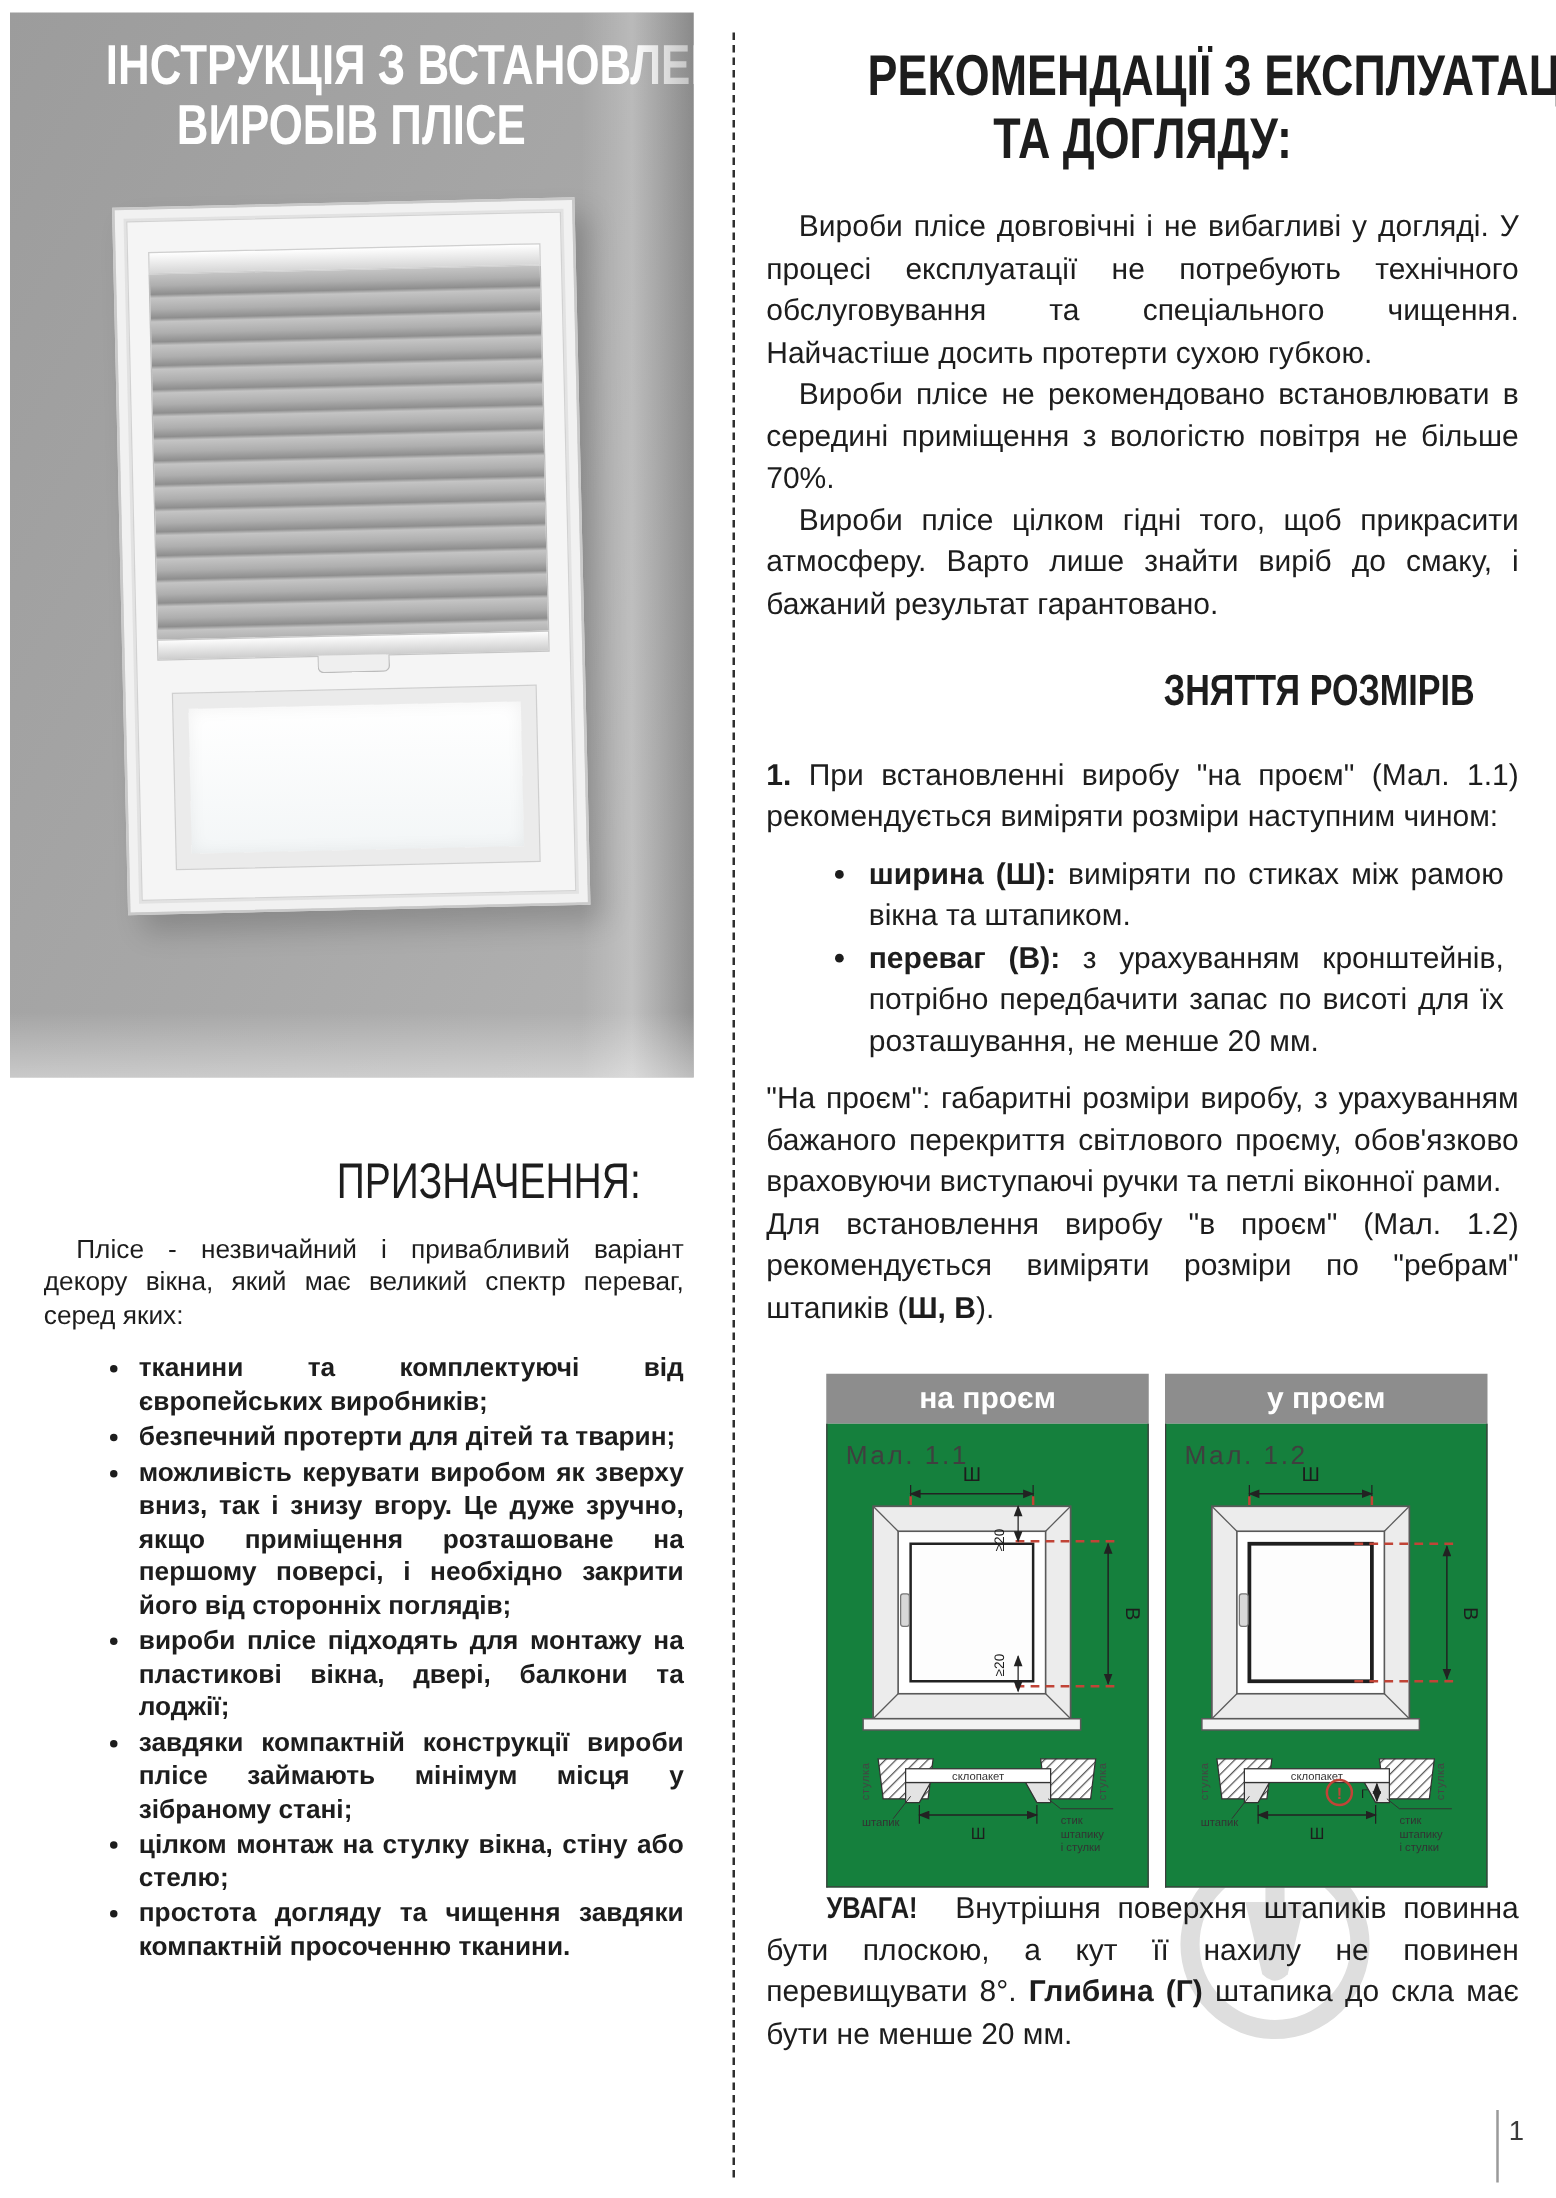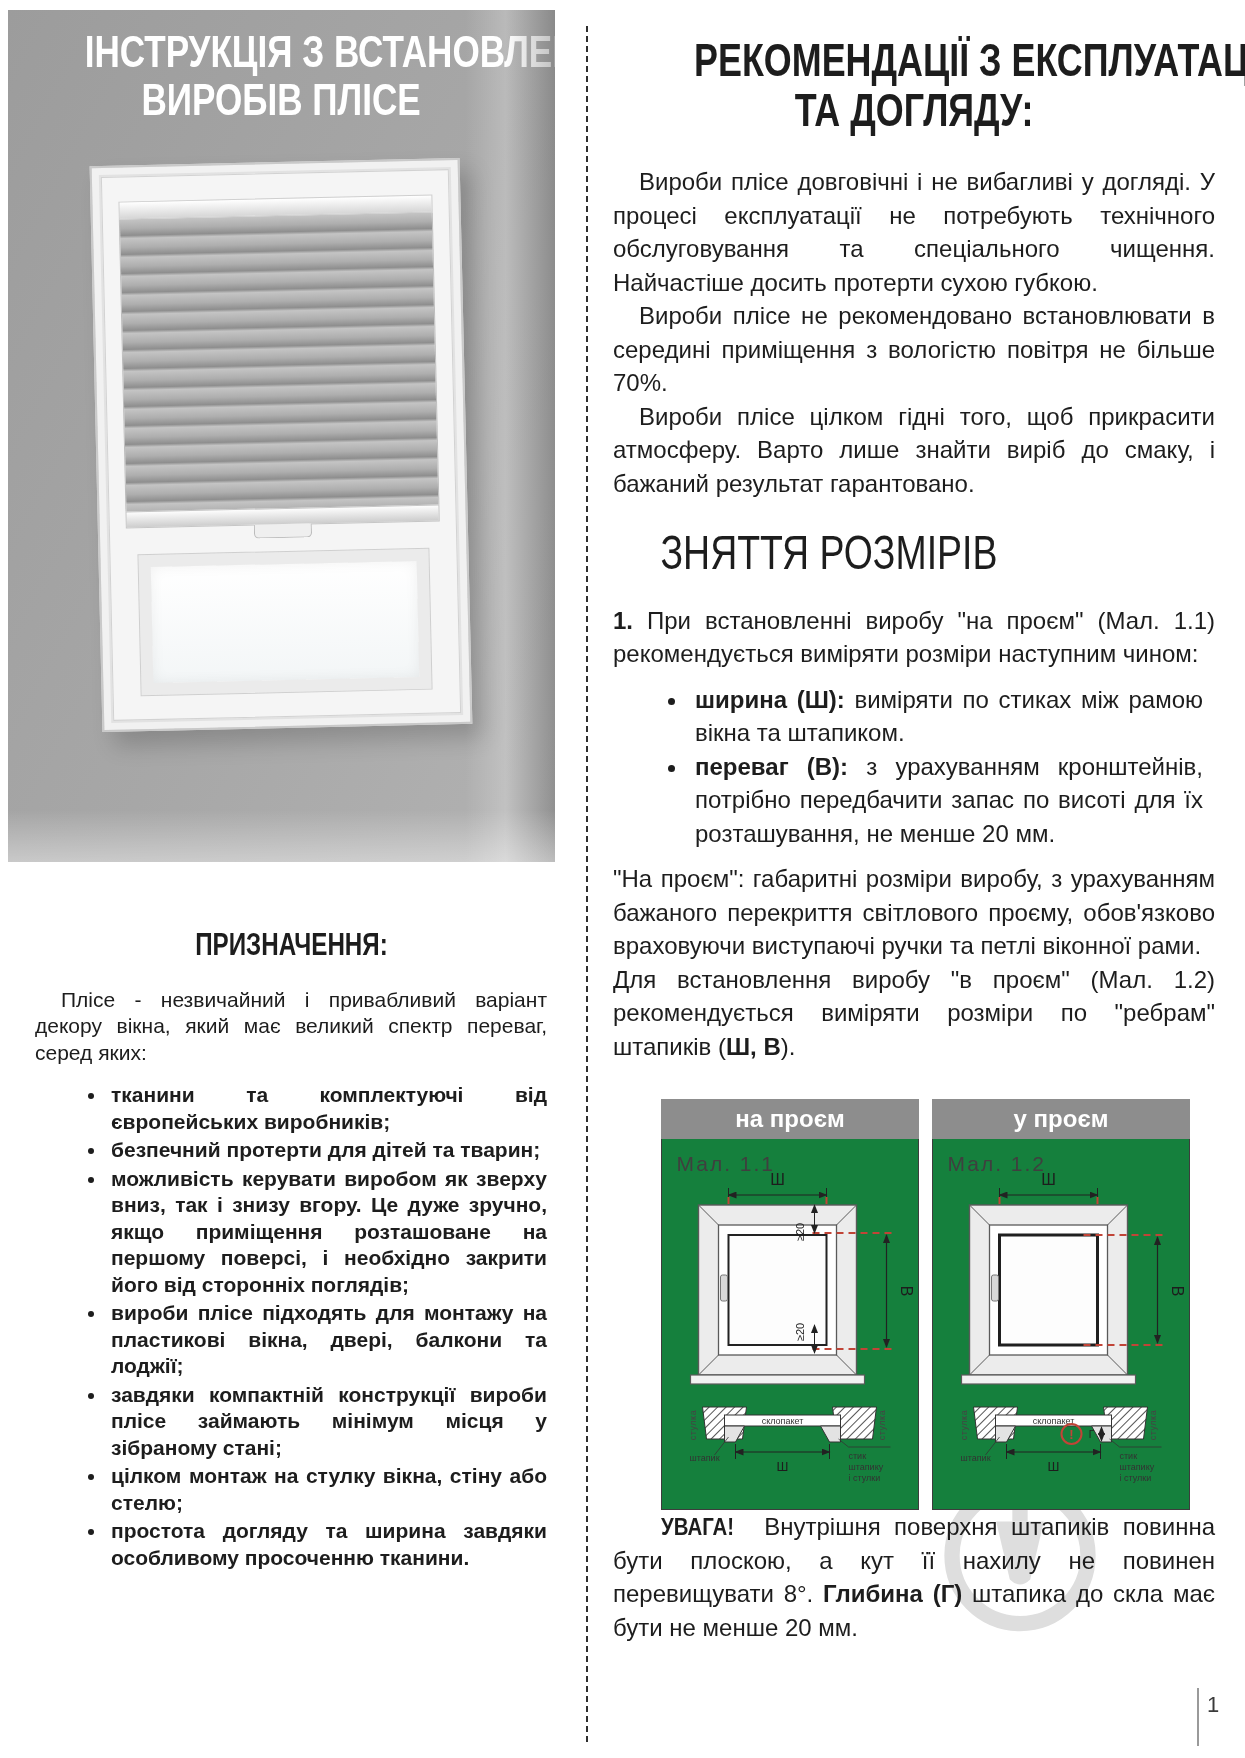--- a/index.html
+++ b/index.html
@@ -40,34 +40,34 @@
   .rail-bottom{height:15px;background:linear-gradient(#fdfdfd,#cdcdcd);border:1px solid #c6c6c6;position:relative;}
   .tab{position:absolute;left:50%;top:100%;transform:translateX(-50%);
     width:56px;height:13px;background:#efefef;border:1px solid #bbb;border-top:none;
     border-radius:0 0 5px 5px;}
   .glass{position:absolute;left:28px;right:28px;top:378px;bottom:24px;
     border:12px solid #ebebeb;outline:1px solid #cfcfcf;
     background:linear-gradient(180deg,#ffffff 0%,#f3f6f7 100%);
     box-shadow:inset 0 0 14px rgba(0,0,0,.06);}
   .left-text{position:absolute;left:35px;top:932px;width:512px;z-index:1;
     font-size:21px;line-height:26.5px;}
-  .purpose-h{text-align:center;font-weight:bold;font-size:31px;margin:0 0 28px 0;}
+  .purpose-h{text-align:right;font-weight:normal;font-size:40px;margin:0 0 28px 0;}
   .left-text p{margin:0;text-align:justify;}
   .indent{text-indent:26px;}
   .blist{margin:16px 0 0 0;padding-left:72px;list-style:disc outside;}
   .blist li{text-align:justify;margin:0 0 2px 0;padding-left:4px;font-weight:bold;}
   
   .divider{position:absolute;left:586px;top:26px;height:1716px;border-left:2px dashed #2e2e2e;z-index:1;}
   
   .right-col{position:absolute;left:613px;top:36px;width:602px;z-index:1;
     font-size:24px;line-height:33.5px;}
   .care-h{font-weight:bold;font-size:46px;line-height:1.08;margin:0 0 30px 0;}
   .right-col p{margin:0;text-align:justify;}
   .gap-top{margin-top:34px;}
-  .measure-h{text-align:left;font-weight:normal;font-size:48px;margin:36px 0 34px 0;}
+  .measure-h{text-align:right;font-weight:bold;font-size:35px;margin:36px 0 34px 0;}
   .rlist{margin:12px;padding-left:64px;list-style:disc outside;}
   .rlist li{text-align:justify;padding-left:6px;}
   .sqz-in{display:inline-block;transform:scaleX(0.85);transform-origin:0 50%;font-weight:bold;}
   
   .diagrams{display:flex;gap:13px;margin:36px 0 0 48px;}
   .panel{width:258px;background:#fff;}
   .panel-hd{height:40px;background:#8d8d8d;color:#fff;font-weight:bold;font-size:24px;
     line-height:40px;text-align:center;}
   .panel-bx{height:370px;border:1.5px solid #3d3d3d;border-top:none;position:relative;background:#15803d;}
   .panel-bx svg{display:block;width:100%;height:100%;font-family:"Liberation Sans",sans-serif;}
@@ -119,21 +119,21 @@
     <span class="sqz">ПРИЗНАЧЕННЯ:</span>
   </div>
   <p class="indent">Плісе - незвичайний і привабливий варіант декору вікна, який має великий спектр переваг, серед яких:</p>
   <ul class="blist">
     <li>тканини та комплектуючі від європейських виробників;</li>
     <li>безпечний протерти для дітей та тварин;</li>
     <li>можливість керувати виробом як зверху вниз, так і знизу вгору. Це дуже зручно, якщо приміщення розташоване на першому поверсі, і необхідно закрити його від сторонніх поглядів;</li>
     <li>вироби плісе підходять для монтажу на пластикові вікна, двері, балкони та лоджії;</li>
     <li>завдяки компактній конструкції вироби плісе займають мінімум місця у зібраному стані;</li>
     <li>цілком монтаж на стулку вікна, стіну або стелю;</li>
-    <li>простота догляду та ширина завдяки особливому просоченню тканини.</li>
+    <li>простота догляду та чищення завдяки компактній просоченню тканини.</li>
   </ul>
 </div>
 
 <div class="divider"></div>
 
 <div class="right-col">
   <div class="care-h">
     <div class="hline"><span class="sqz">РЕКОМЕНДАЦІЇ З ЕКСПЛУАТАЦІЇ</span></div>
     <div class="hline"><span class="sqz">ТА ДОГЛЯДУ:</span></div>
   </div>

